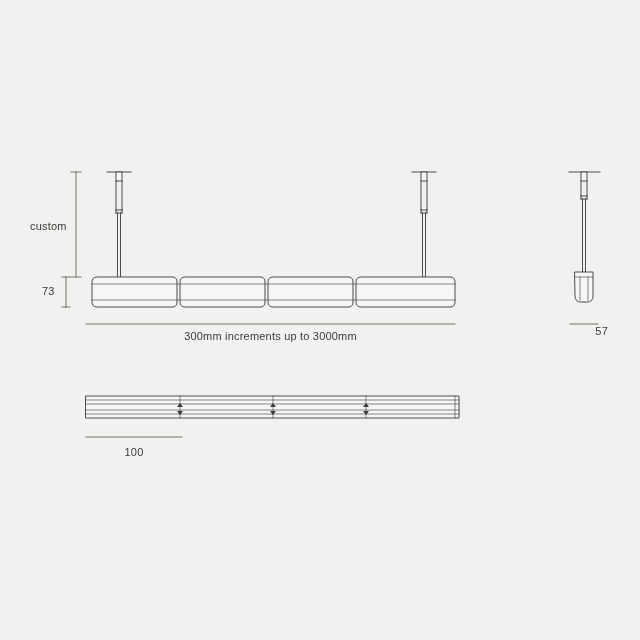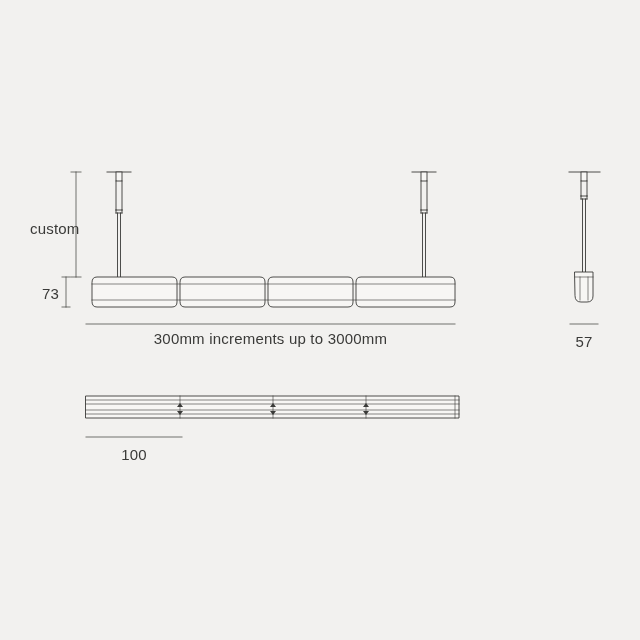--- a/index.html
+++ b/index.html
@@ -14,21 +14,21 @@
     overflow: hidden;
   }
   #sheet {
     position: relative;
     width: 640px;
     height: 640px;
     background: #f2f1ef;
   }
   .lbl {
     position: absolute;
-    font-size: 15px;
+    font-size: 11px;
     color: #3a3a38;
     letter-spacing: 0.2px;
     white-space: nowrap;
   }
   .lbl.center {
     text-align: center;
   }
   svg {
     position: absolute;
     left: 0;
@@ -151,17 +151,17 @@
       </g>
     </g>
   </svg>
 
   <div class="lbl" style="left:30px; top:220px;">custom</div>
 
   <div class="lbl" style="left:42px; top:285px;">73</div>
 
   <div class="lbl center" style="left:86px; top:330px; width:369px;">300mm increments up to 3000mm</div>
 
-  <div class="lbl center" style="left:560px; top:333px; width:48px;">57</div>
+  <div class="lbl center" style="left:560px; top:325px; width:48px;text-align:right;">57</div>
 
   <div class="lbl center" style="left:110px; top:446px; width:48px;">100</div>
 
 </div>
 
 </body></html>

